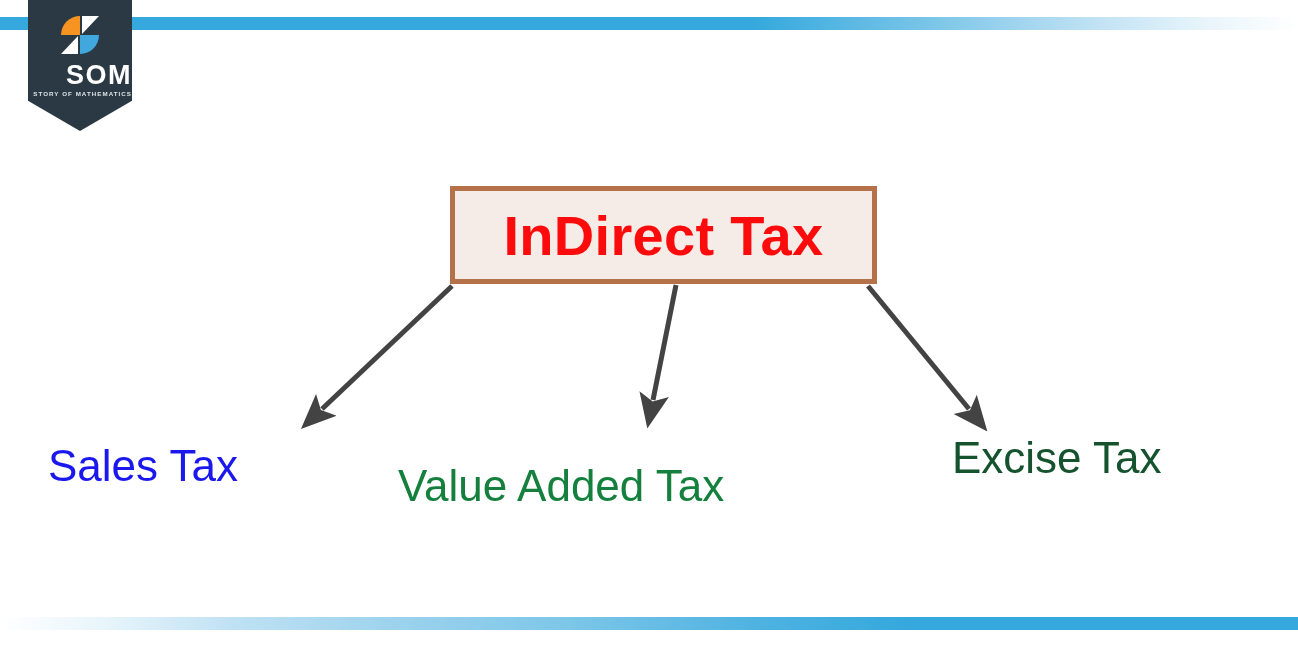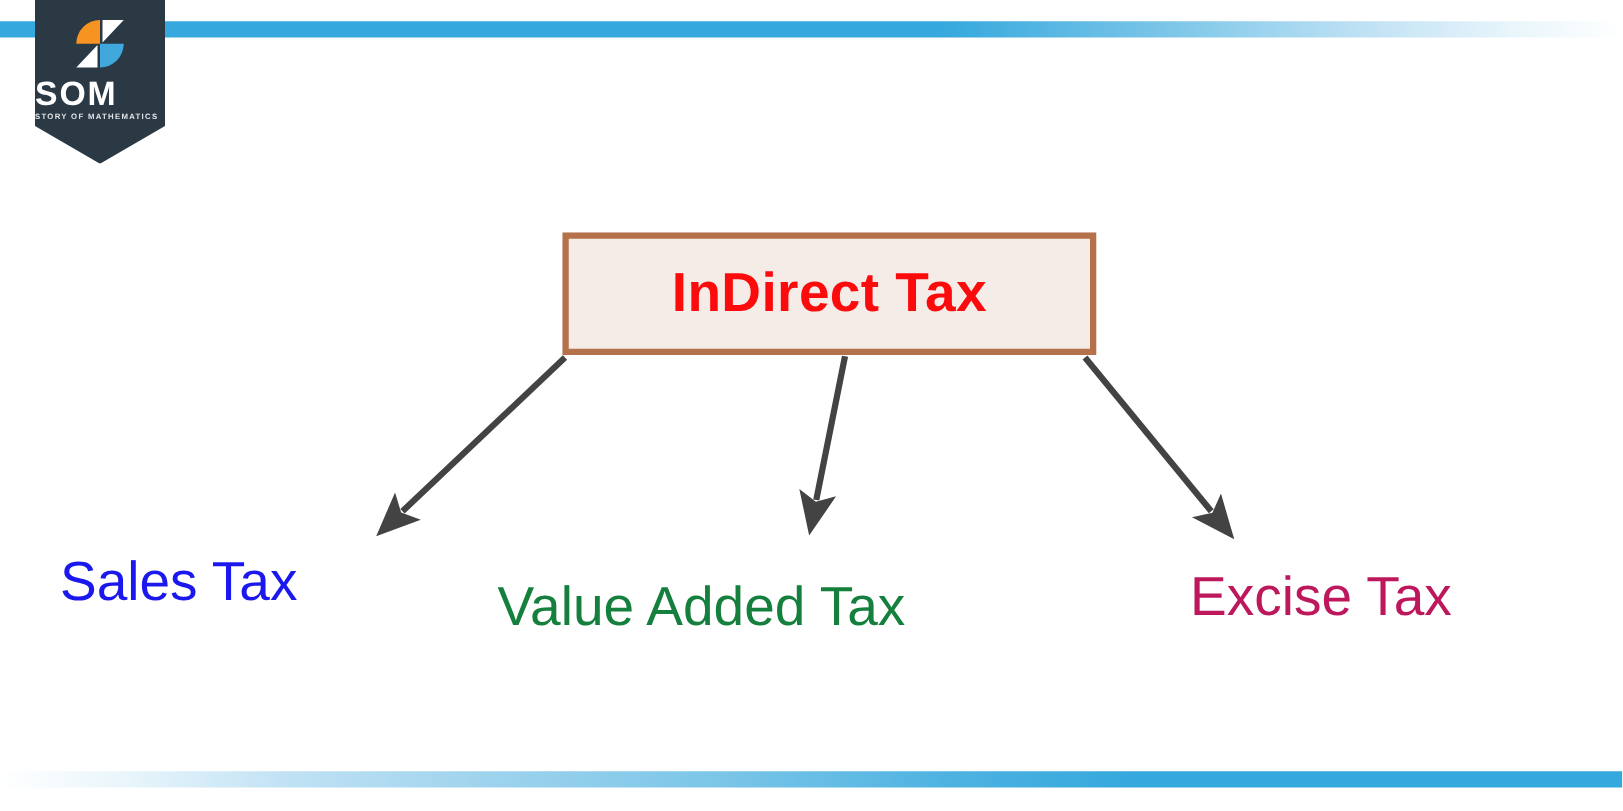--- a/index.html
+++ b/index.html
@@ -43,21 +43,21 @@
 
   
   #logo-banner {
     position: absolute;
     left: 28px;
     top: 0;
     width: 104px;
     height: 131px;
     background: #2b3945;
     clip-path: polygon(0 0, 100% 0, 100% 77%, 50% 100%, 0 77%);
-    text-align: left;
+    text-align: right;
   }
   #logo-mark {
     position: absolute;
     left: 50%;
     top: 14px;
     transform: translateX(-50%);
     width: 42px;
     height: 42px;
   }
   #logo-wordmark {
@@ -92,21 +92,21 @@
     height: 98px;
     box-sizing: border-box;
     background: #f5ece8;
     border: 5px solid #b5714a;
     display: flex;
     align-items: center;
     justify-content: center;
   }
   #root-box-label {
     color: #fb0b0b;
-    font-size: 44px;
+    font-size: 56px;
     font-weight: bold;
     letter-spacing: 0.3px;
     white-space: nowrap;
   }
 
   
   #connectors {
     position: absolute;
     left: 0;
     top: 0;
@@ -118,21 +118,21 @@
   
   .leaf-label {
     position: absolute;
     font-size: 44px;
     font-weight: normal;
     white-space: nowrap;
     line-height: 1;
   }
   #leaf-0 { left: 48px;  top: 444px; color: #1b18ee; }
   #leaf-1 { left: 398px; top: 464px; color: #15803d; }
-  #leaf-2 { left: 952px; top: 456px; color: #be185d; text-align: center; }
+  #leaf-2 { left: 952px; top: 436px; color: #14532d; text-align: center; }
 </style>
 </head>
 <body>
 
 <div id="canvas">
 
   <div class="rule" id="top-rule"></div>
   <div class="rule" id="bottom-rule"></div>
 
   <div id="logo-banner">

